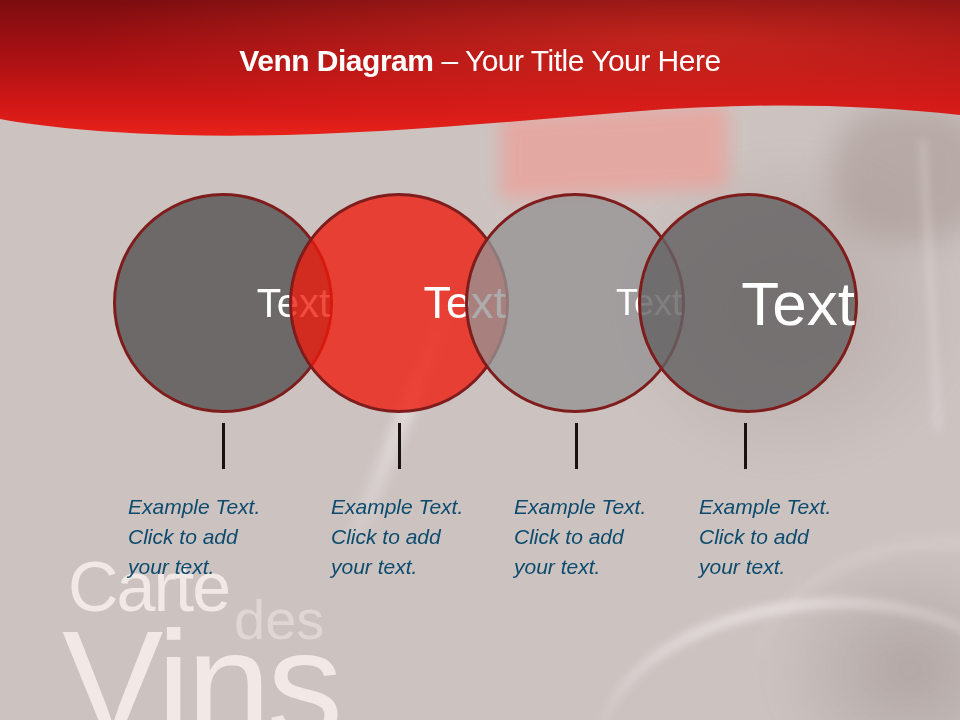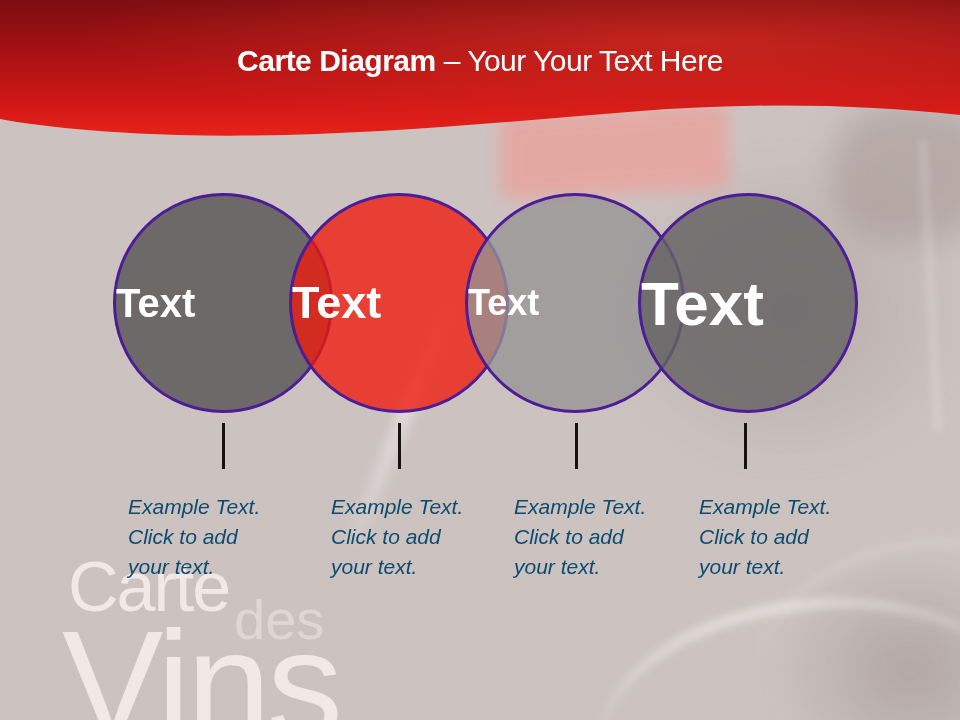--- a/index.html
+++ b/index.html
@@ -26,22 +26,22 @@
   
   .header-svg{position:absolute;left:0;top:0;width:960px;height:150px;}
   .title{
     position:absolute;left:0;top:44px;width:960px;text-align:center;
     color:#fff;font-size:30px;letter-spacing:-.5px;
   }
   .title .t-bold{font-weight:bold;margin-right:8px;}
   
   .circle{
     position:absolute;width:220px;height:220px;border-radius:50%;
-    border:3px solid #4c1d95;box-sizing:border-box;top:193px;
-    display:flex;align-items:center;justify-content:flex-start;font-weight:bold;
+    border:3px solid #7f1d1d;box-sizing:border-box;top:193px;
+    display:flex;align-items:center;justify-content:flex-end;
   }
   .circle-label{color:#fff;letter-spacing:0;}
   .pos-c1{left:113px;}
   .pos-c2{left:289px;}
   .pos-c3{left:465px;}
   .pos-c4{left:638px;}
   
   .tick{position:absolute;top:423px;width:3px;height:46px;background:#17110f;}
   .tick-1{left:222px;} .tick-2{left:398px;} .tick-3{left:575px;} .tick-4{left:744px;}
   
@@ -81,21 +81,21 @@
       <radialGradient id="hr" cx="72%" cy="30%" r="65%">
         <stop offset="0%" stop-color="rgba(242,62,42,0.45)"></stop>
         <stop offset="100%" stop-color="rgba(242,62,42,0)"></stop>
       </radialGradient>
     </defs>
     <path d="M0,0 H960 V115 C860,104 750,102 628,112 C470,125 325,139 178,135 C108,133 42,127 0,119 Z" fill="url(#hg)"></path>
     <path d="M0,0 H960 V115 C860,104 750,102 628,112 C470,125 325,139 178,135 C108,133 42,127 0,119 Z" fill="url(#hr)"></path>
   </svg>
 
   <div class="title">
-    <span class="t-bold">Carte Diagram</span><span class="t-rest">– Your Your Text Here</span>
+    <span class="t-bold">Venn Diagram</span><span class="t-rest">– Your Title Your Here</span>
   </div>
 
   <div class="circle pos-c1" style="background: rgba(82, 80, 81, 0.78);">
     <span class="circle-label" style="font-size: 40px;">Text</span>
   </div>
   <div class="circle pos-c2" style="background: rgba(238, 25, 12, 0.78);">
     <span class="circle-label" style="font-size: 45px;">Text</span>
   </div>
   <div class="circle pos-c3" style="background: rgba(150, 148, 149, 0.78);">
     <span class="circle-label" style="font-size: 36px;">Text</span>

